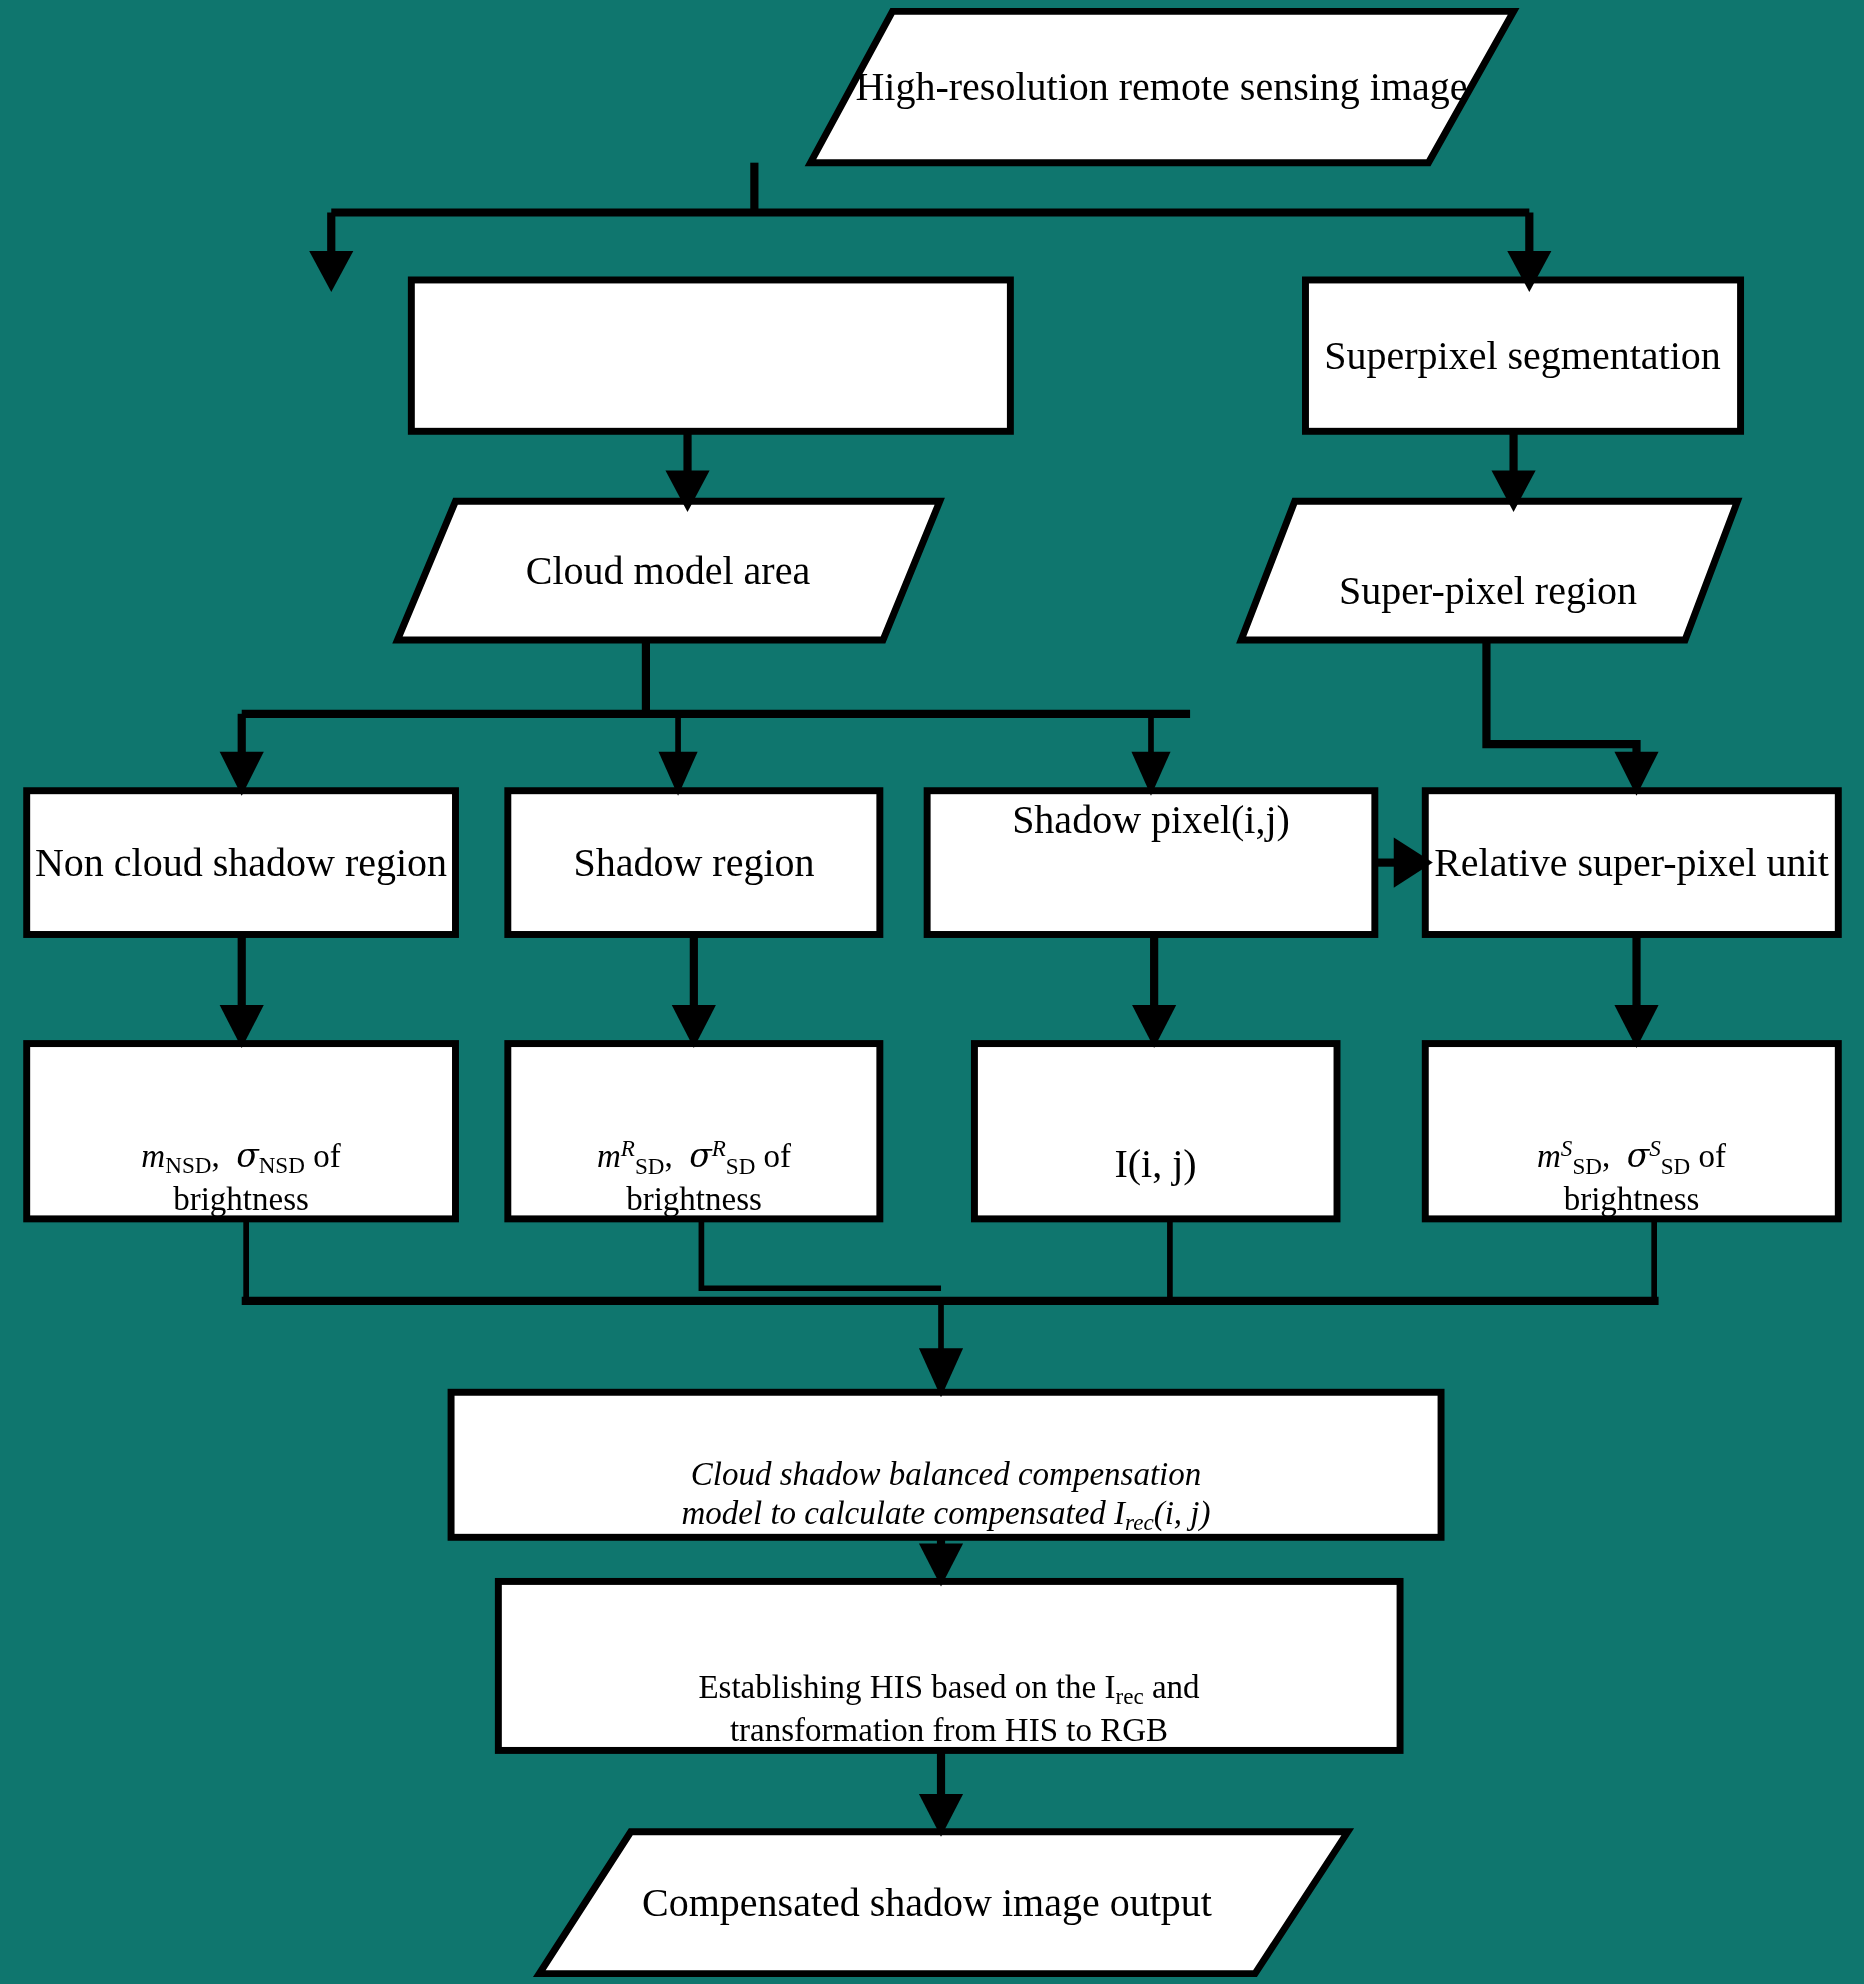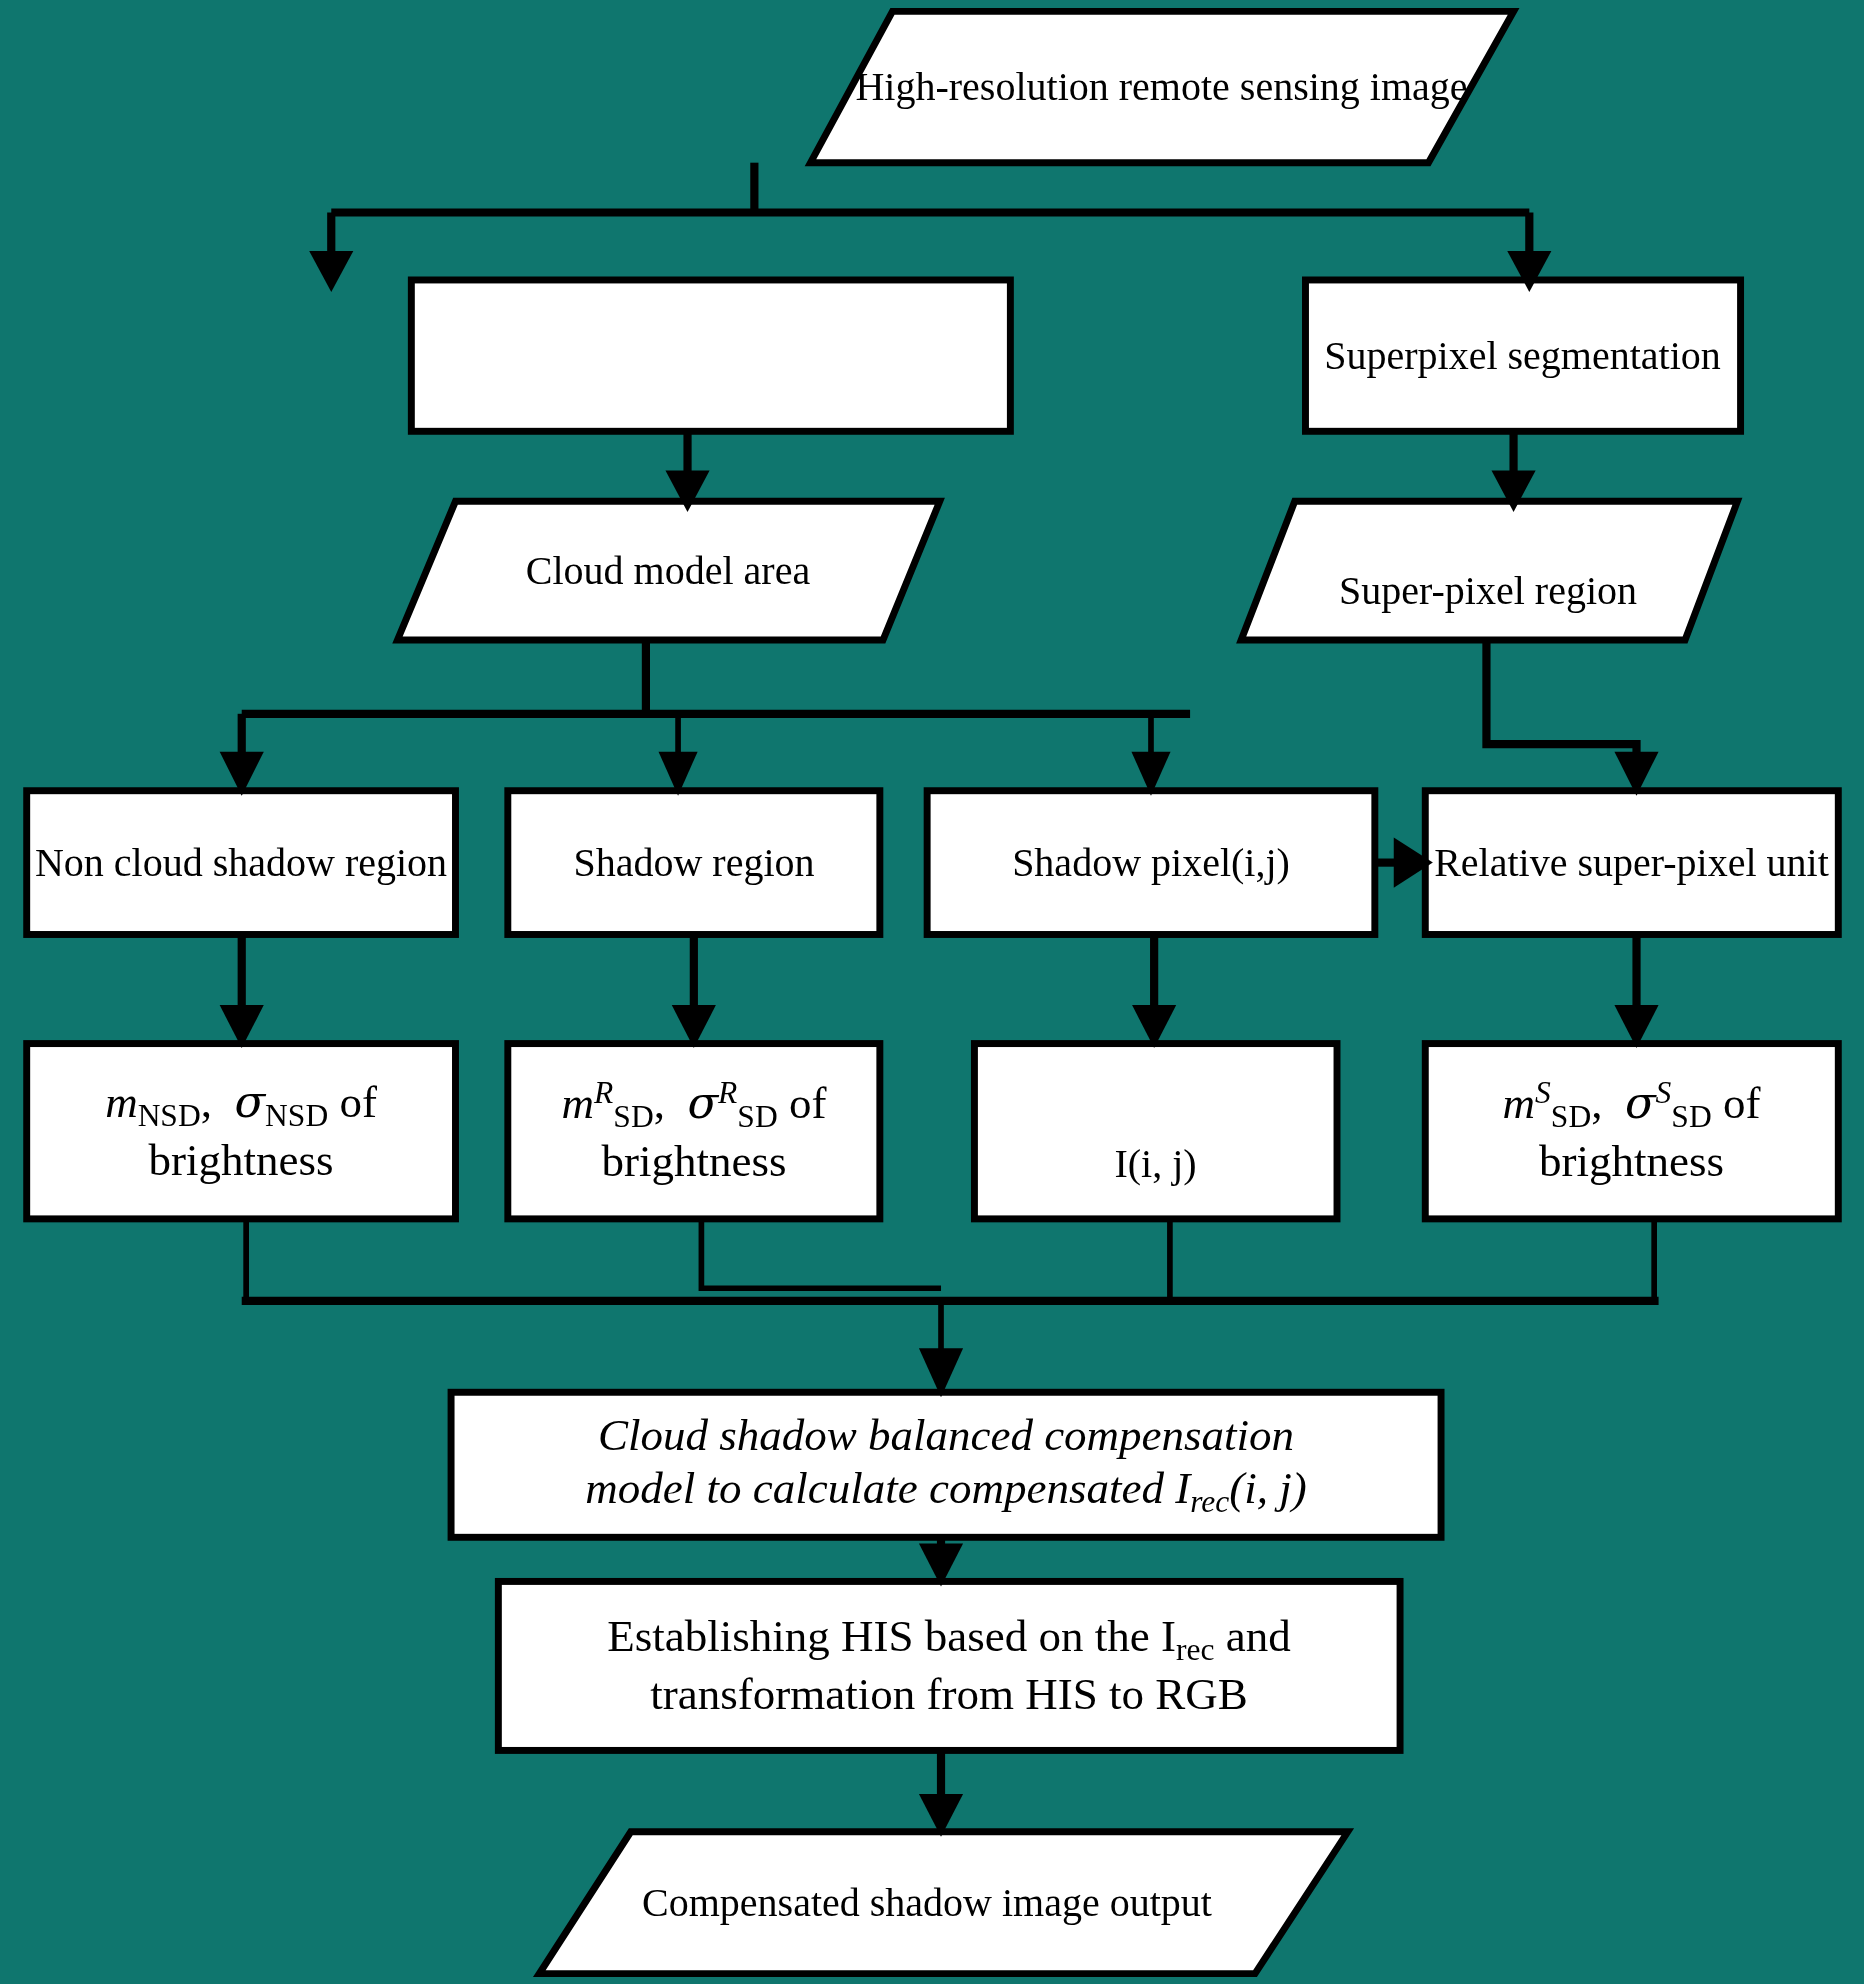--- a/index.html
+++ b/index.html
@@ -5,21 +5,21 @@
   html,body{margin:0;padding:0;background:#ffffff;}
   body{width:1865px;height:1985px;font-family:"Liberation Serif",serif;}
   #root{position:relative;width:1865px;height:1985px;background:#0f766e;}
   svg{position:absolute;left:0;top:0;width:1865px;height:1985px;}
   .shape{fill:#ffffff;stroke:#000000;stroke-width:11;}
   .conn{fill:none;stroke:#000000;stroke-width:13;}
   .conn-thin{fill:none;stroke:#000000;stroke-width:9;}
   .arrowhead{fill:#000000;stroke:none;}
   .lbl{position:absolute;display:flex;align-items:center;justify-content:center;
        text-align:center;line-height:1.18;color:#000;pointer-events:none;}
-  .t58{font-size:45px;}
+  .t58{font-size:33px;justify-content:flex-end;}
   .t60{font-size:40px;}
   .mi{font-style:italic;}
   .sub{font-size:0.70em;vertical-align:-0.28em;}
   .sup{font-size:0.70em;vertical-align:0.48em;}
   .gk{font-family:"DejaVu Serif",serif;font-style:italic;}
 </style>
 </head>
 <body>
 
 <div id="root">
@@ -143,21 +143,21 @@
   <div class="lbl t60" style="left:1305px;top:280px;width:435px;height:151px;">Superpixel segmentation</div>
 
   <div class="lbl t60" style="left:416px;top:501px;width:504px;height:139px;">Cloud model area</div>
 
   <div class="lbl t60" style="left:1261px;top:521px;width:454px;height:139px;">Super-pixel region</div>
 
   <div class="lbl t60" style="left:26.5px;top:791px;width:429px;height:144px;">Non cloud shadow region</div>
 
   <div class="lbl t60" style="left:508px;top:791px;width:372px;height:144px;">Shadow region</div>
 
-  <div class="lbl t60" style="left:927px;top:791px;width:448px;height:144px;text-align:right;">Shadow pixel(i,j)</div>
+  <div class="lbl t60" style="left:927px;top:748px;width:448px;height:144px;text-align:right;">Shadow pixel(i,j)</div>
 
   <div class="lbl t60" style="left:1425px;top:791px;width:413px;height:144px;">Relative super-pixel unit</div>
 
   <div class="lbl t58" style="left:26.5px;top:1044px;width:429px;height:175px;flex-direction:column;">
     <div>
       <span class="mi">m</span><span class="sub">NSD</span>,&nbsp;&nbsp;<span class="gk">σ</span><span class="sub">NSD</span><span> of</span>
     </div>
     <div>brightness</div>
   </div>
 

